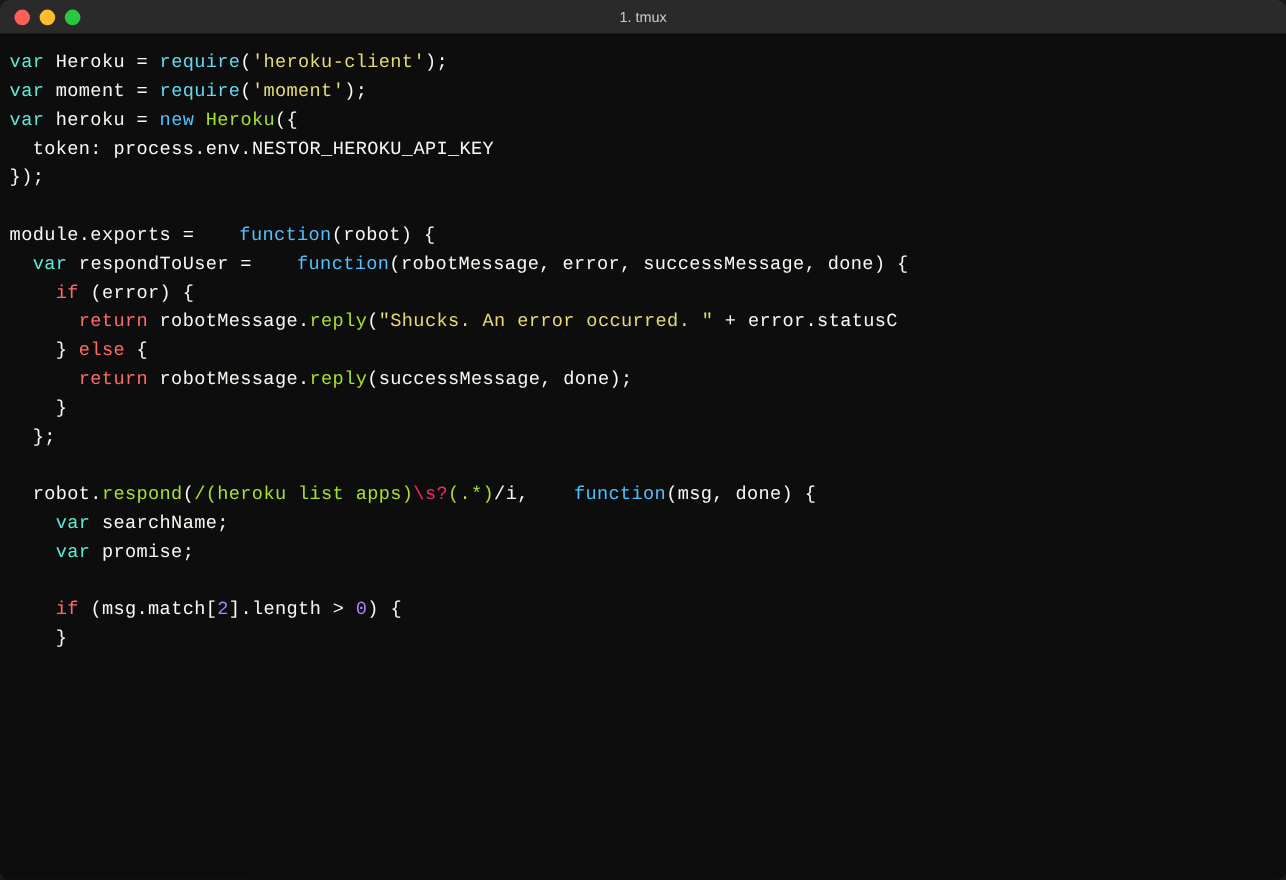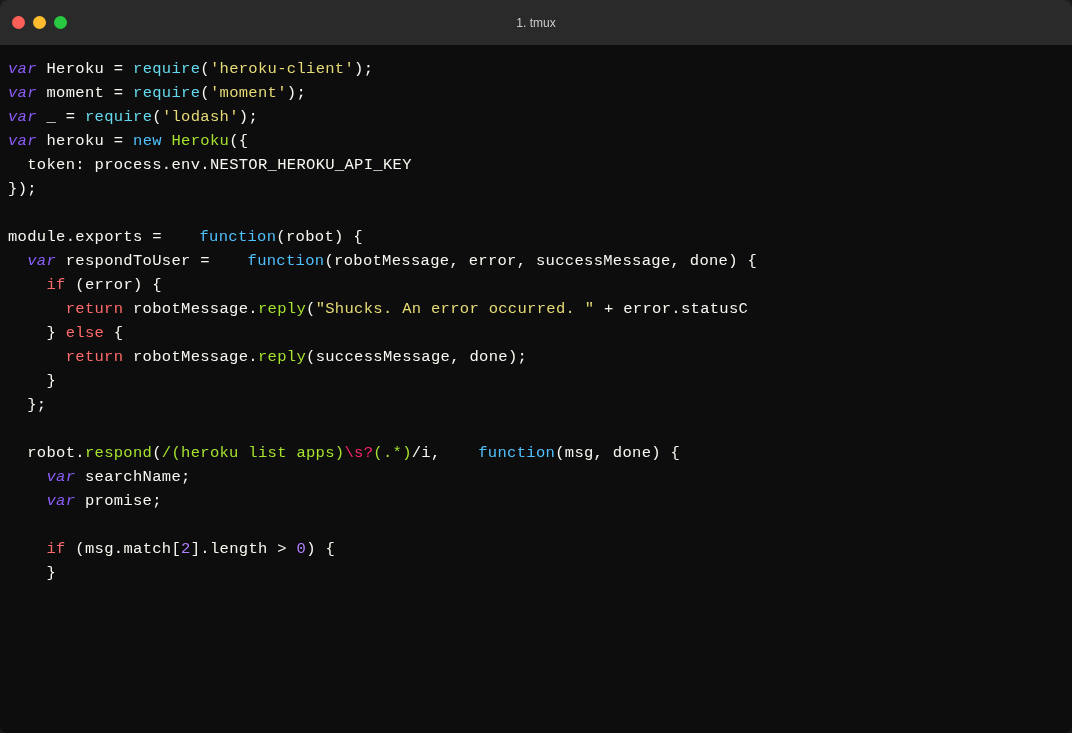--- a/index.html
+++ b/index.html
@@ -20,21 +20,21 @@
       width: 1072px;
       height: 733px;
       background: #0d0d0d;
       border-radius: 8px;
       overflow: hidden;
       display: flex;
       flex-direction: column;
     }
 
     .titlebar {
-      height: 45px;
+      height: 28px;
       background: #2a2a2a;
       display: flex;
       align-items: center;
       padding: 0 12px;
       justify-content: space-between;
       flex-shrink: 0;
     }
 
     .window-controls {
       display: flex;
@@ -89,21 +89,21 @@
       white-space: pre;
       color: #ffffff;
       letter-spacing: 0.02em;
     }
 
     .empty-line {
       height: 24px;
     }
 
     
-    .kw-var { color: #8b5cf6; font-style: italic; } 
+    .kw-var { color: #5eead4; } 
     .kw-new { color: #4fc1ff; } 
     .kw-function { color: #4fc1ff; margin-left: 28px; } 
     .kw-return { color: #ff6b6b; } 
     .kw-if { color: #ff6b6b; } 
     .kw-else { color: #ff6b6b; margin-top: 40px; } 
 
     .var-name { color: #f8f8f2; } 
 
     .fn-name { color: #a6e22e; } 
     .fn-name-blue { color: #66d9ef; } 
@@ -143,21 +143,20 @@
     </div>
     <span class="titlebar-title">1. tmux</span>
   </div>
   <div class="code-area">
 
     <div class="code-line"><span class="kw-var">var</span> <span class="var-name">Heroku</span> <span class="operator">=</span> <span class="fn-name-blue">require</span><span class="paren">(</span><span class="string-single">'heroku-client'</span><span class="paren">)</span><span class="punctuation">;</span></div>
 
 
     <div class="code-line"><span class="kw-var">var</span> <span class="var-name">moment</span> <span class="operator">=</span> <span class="fn-name-blue">require</span><span class="paren">(</span><span class="string-single">'moment'</span><span class="paren">)</span><span class="punctuation">;</span></div>
 
-    <div class="code-line"><span class="kw-var">var</span> <span class="var-name">_</span> <span class="operator">=</span> <span class="fn-name-blue">require</span><span class="paren">(</span><span class="string-single">'lodash'</span><span class="paren">)</span><span class="punctuation">;</span></div>
 
     <div class="code-line"><span class="kw-var">var</span> <span class="var-name">heroku</span> <span class="operator">=</span> <span class="kw-new">new</span> <span class="fn-name">Heroku</span><span class="paren">(</span><span class="bracket">{</span></div>
 
     <div class="code-line">  <span class="var-name">token</span><span class="punctuation">:</span> <span class="var-name">process</span><span class="dot">.</span><span class="var-name">env</span><span class="dot">.</span><span class="env-var">NESTOR_HEROKU_API_KEY</span></div>
 
     <div class="code-line"><span class="bracket">}</span><span class="paren">)</span><span class="punctuation">;</span></div>
 
     <div class="code-line empty-line"> </div>
 
     <div class="code-line"><span class="var-name">module</span><span class="dot">.</span><span class="var-name">exports</span> <span class="operator">=</span> <span class="kw-function">function</span><span class="paren">(</span><span class="var-name">robot</span><span class="paren">)</span> <span class="bracket">{</span></div>

